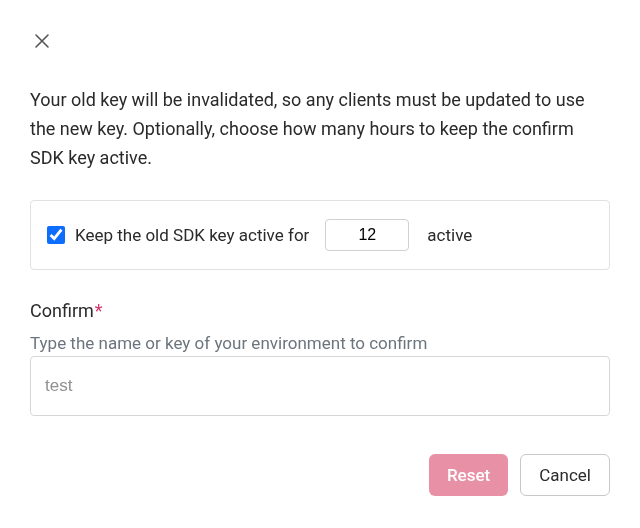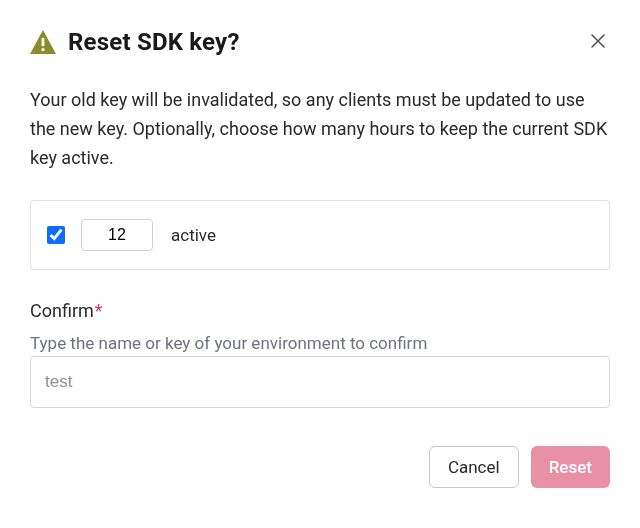--- a/index.html
+++ b/index.html
@@ -61,21 +61,21 @@
       width: 18px;
       height: 18px;
       accent-color: #0d6efd;
       cursor: pointer;
     }
     .option-text {
       font-size: 17px;
       color: #2a2a2a;
     }
     .hours-input {
-      width: 72px;
+      width: 84px;
       height: 32px;
       border: 1px solid #d0d0d0;
       border-radius: 4px;
       text-align: center;
       font-size: 16px;
       margin: 0 8px 0 6px;
     }
     .confirm-label {
       font-size: 18px;
       color: #2a2a2a;
@@ -85,21 +85,21 @@
       color: #d6336c;
       margin-left: 1px;
     }
     .confirm-hint {
       font-size: 17px;
       color: #6c757d;
       margin-bottom: 3px;
     }
     .confirm-input {
       width: 100%;
-      height: 52px;
+      height: 60px;
       border: 1px solid #d6d6d6;
       border-radius: 4px;
       padding: 0 14px;
       font-size: 17px;
       color: #909090;
     }
     .footer {
       display: flex;
       justify-content: flex-end;
       gap: 12px;
@@ -128,47 +128,40 @@
     .warn-icon {
       width: 26px;
       height: 24px;
       flex-shrink: 0;
     }
   </style>
 </head>
 <body>
 
 <div class="title-row">
-  <div class="title-left">
-    <svg class="warn-icon" viewBox="0 0 24 22">
-      <path d="M12 0 L24 22 L0 22 Z" fill="#8a8c2c"></path>
-      <rect x="10.7" y="7" width="2.6" height="8" rx="1" fill="#ffffff"></rect>
-      <circle cx="12" cy="18" r="1.5" fill="#ffffff"></circle>
-    </svg>
-    <h2 class="title">Reset SDK key?</h2>
-  </div>
   <button class="close-btn">
     <svg width="16" height="16" viewBox="0 0 16 16">
       <path d="M2 2 L14 14 M14 2 L2 14" stroke="#555" stroke-width="1.6" stroke-linecap="round"></path>
     </svg>
   </button>
 </div>
 
-<p class="description">Your old key will be invalidated, so any clients must be updated to use the new key. Optionally, choose how many hours to keep the current SDK key active.</p>
+<p class="description">Your old key will be invalidated, so any clients must be updated to use the new key. Optionally, choose how many hours to keep the confirm SDK key active.</p>
 
 <div class="option-box">
   <input type="checkbox" class="checkbox" checked="" style="">
+  <span class="option-text">Keep the old SDK key active for</span>
   <input type="text" class="hours-input" value="12" style="">
   <span class="option-text">active</span>
 </div>
 
 <div>
   <div class="confirm-label">
     <span>Confirm</span><span class="required">*</span>
   </div>
   <div class="confirm-hint">Type the name or key of your environment to confirm</div>
   <input type="text" class="confirm-input" value="test" style="">
 </div>
 
 <div class="footer">
+  <button class="btn btn-reset">Reset</button>
   <button class="btn btn-cancel">Cancel</button>
-  <button class="btn btn-reset">Reset</button>
 </div>
 
 </body></html>

